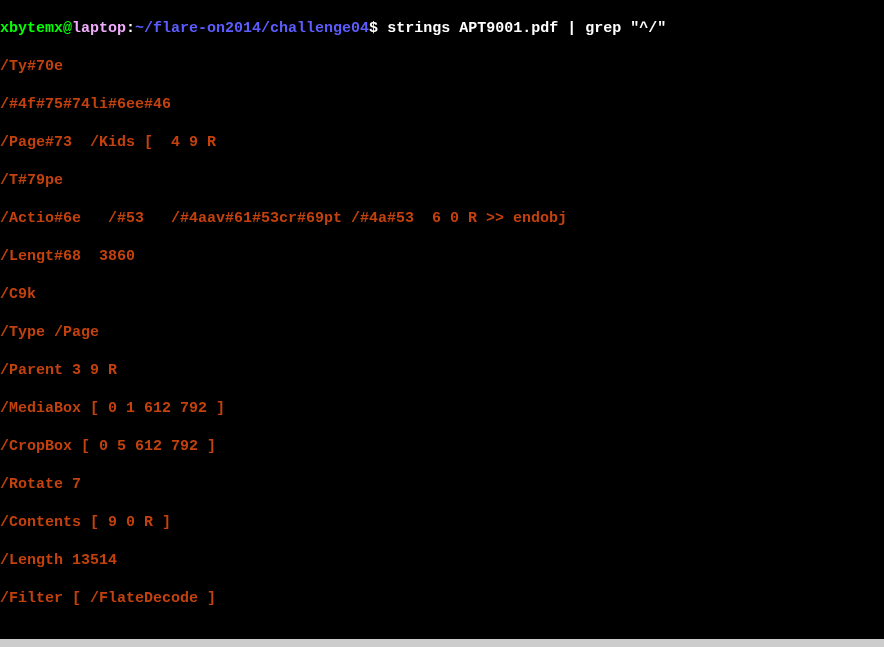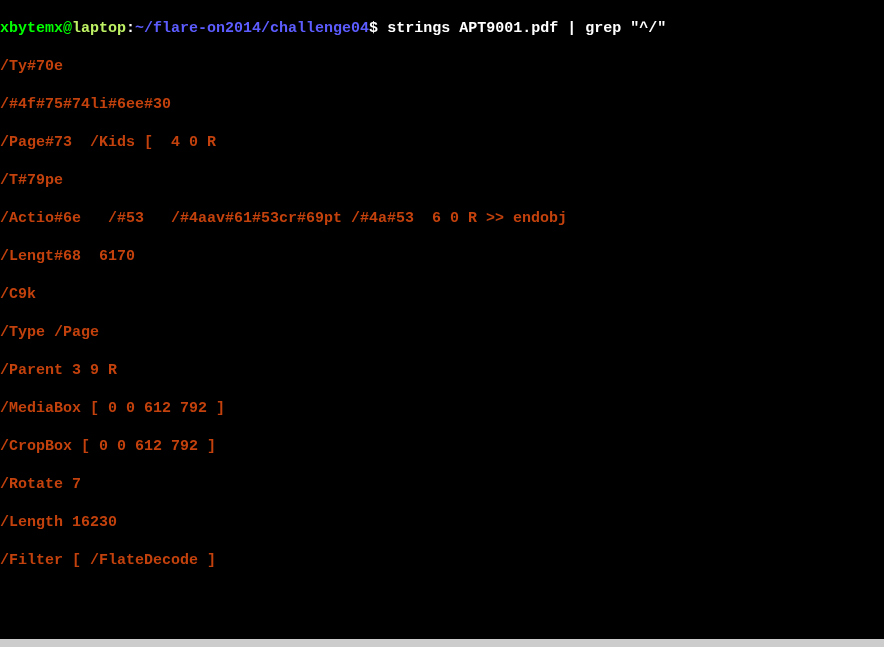--- a/index.html
+++ b/index.html
@@ -24,21 +24,21 @@
       white-space: pre;
     }
     .line {
       display: block;
     }
     .user {
       color: #00ff00;
       font-weight: bold;
     }
     .host {
-      color: #bef264;
+      color: #f0abfc;
       font-weight: bold;
     }
     .at {
       color: #00ff00;
       font-weight: bold;
     }
     .colon {
       color: #ffffff;
     }
     .path {
@@ -62,32 +62,33 @@
       height: 8px;
       background-color: #cccccc;
     }
   </style>
 </head>
 <body>
 
 <div class="terminal">
 <span class="line"><span class="user">xbytemx</span><span class="at">@</span><span class="host">laptop</span><span class="colon">:</span><span class="path">~/flare-on2014/challenge04</span><span class="dollar">$</span><span class="cmd"> strings APT9001.pdf | grep "^/"</span></span>
 <span class="line output">/Ty#70e</span>
-<span class="line output">/#4f#75#74li#6ee#30</span>
-<span class="line output">/Page#73  /Kids [  4 0 R</span>
+<span class="line output">/#4f#75#74li#6ee#46</span>
+<span class="line output">/Page#73  /Kids [  4 9 R</span>
 <span class="line output">/T#79pe</span>
 <span class="line output">/Actio#6e   /#53   /#4aav#61#53cr#69pt /#4a#53  6 0 R &gt;&gt; endobj</span>
-<span class="line output">/Lengt#68  6170</span>
+<span class="line output">/Lengt#68  3860</span>
 <span class="line output">/C9k</span>
 <span class="line output">/Type /Page</span>
 <span class="line output">/Parent 3 9 R</span>
-<span class="line output">/MediaBox [ 0 0 612 792 ]</span>
-<span class="line output">/CropBox [ 0 0 612 792 ]</span>
+<span class="line output">/MediaBox [ 0 1 612 792 ]</span>
+<span class="line output">/CropBox [ 0 5 612 792 ]</span>
 <span class="line output">/Rotate 7</span>
-<span class="line output">/Length 16230</span>
+<span class="line output">/Contents [ 9 0 R ]</span>
+<span class="line output">/Length 13514</span>
 <span class="line output">/Filter [ /FlateDecode ]</span>
 
 
 
 
 
 
 
 
 

